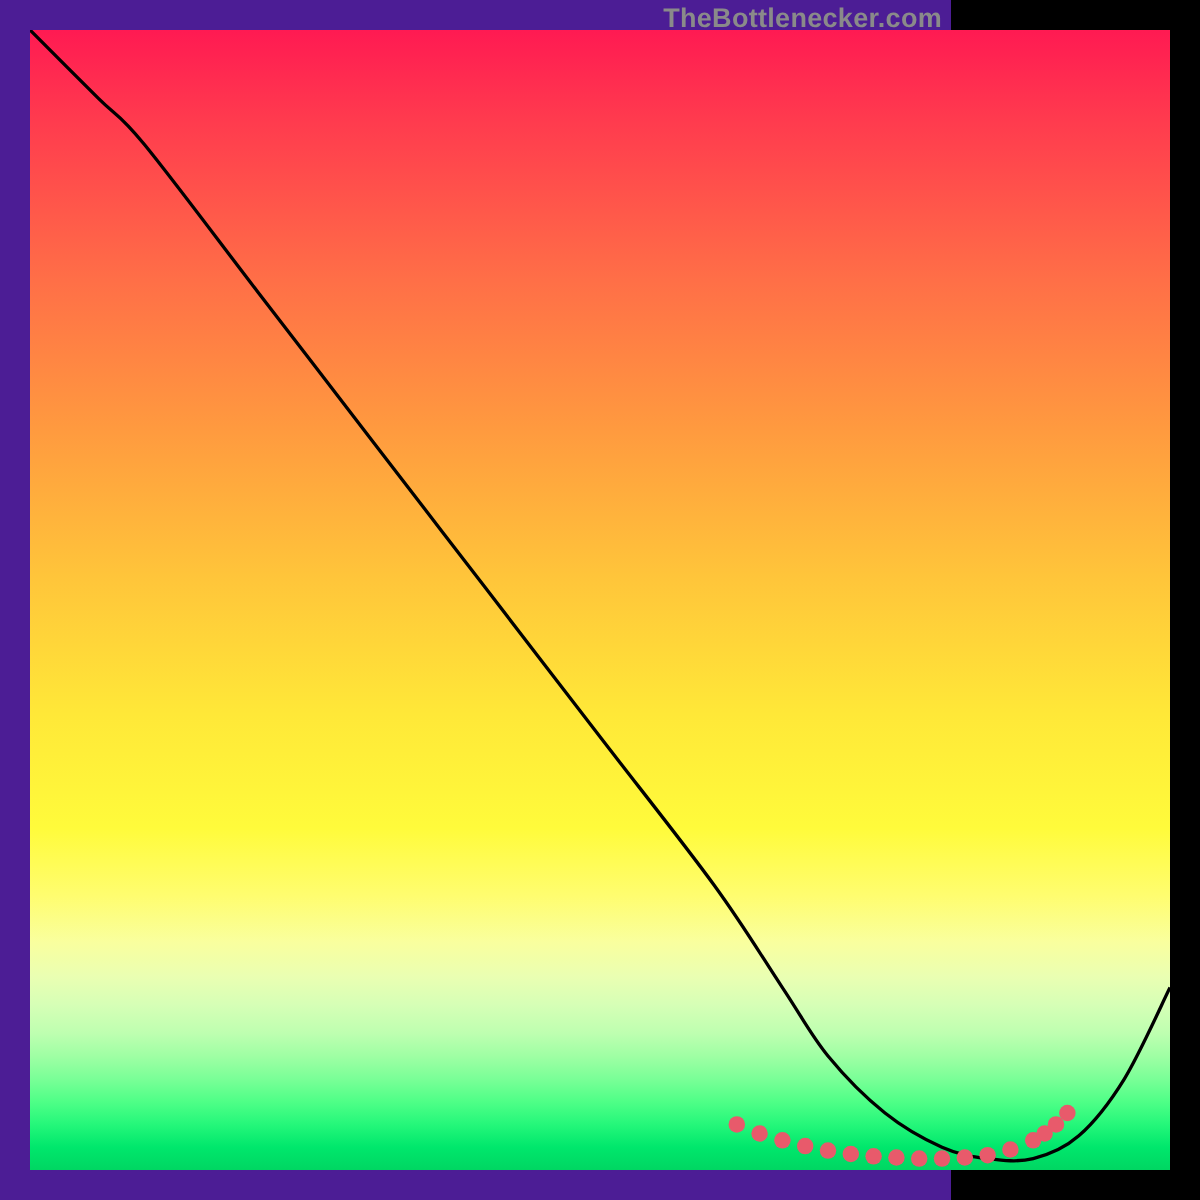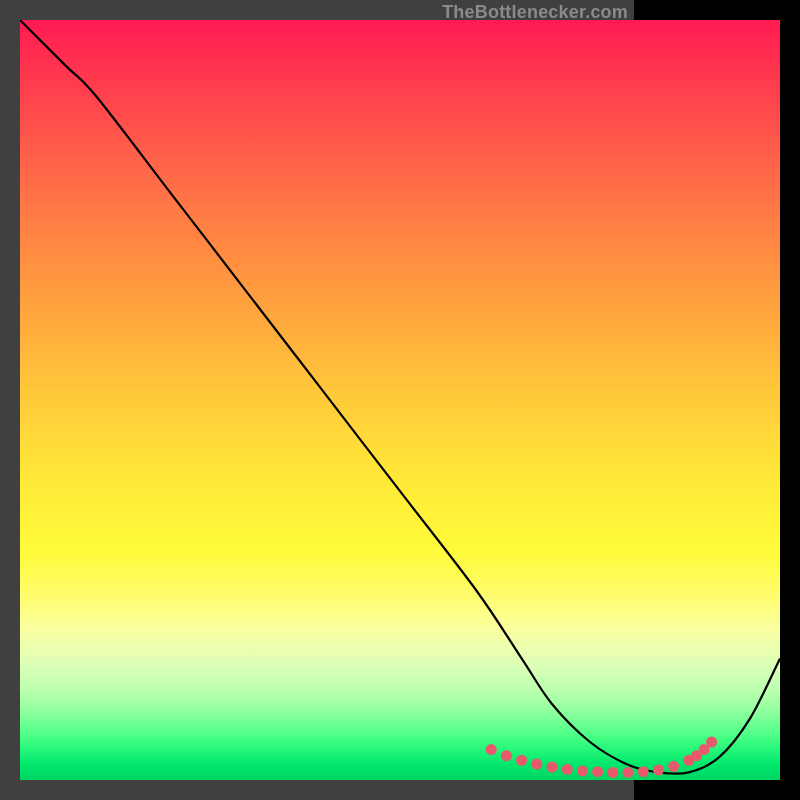--- a/index.html
+++ b/index.html
@@ -7,21 +7,21 @@
     padding: 0;
     width: 800px;
     height: 800px;
     background: #000;
     overflow: hidden;
   }
   .frame {
     position: relative;
     width: 634px;
     height: 800px;
-    background: #404040;
+    background: #4c1d95;
   }
   .plot {
     position: absolute;
     left: 20px;
     top: 20px;
     width: 760px;
     height: 760px;
     background: linear-gradient(to bottom,
       #ff1a52 0%,
       #ff3b4e 8%,

